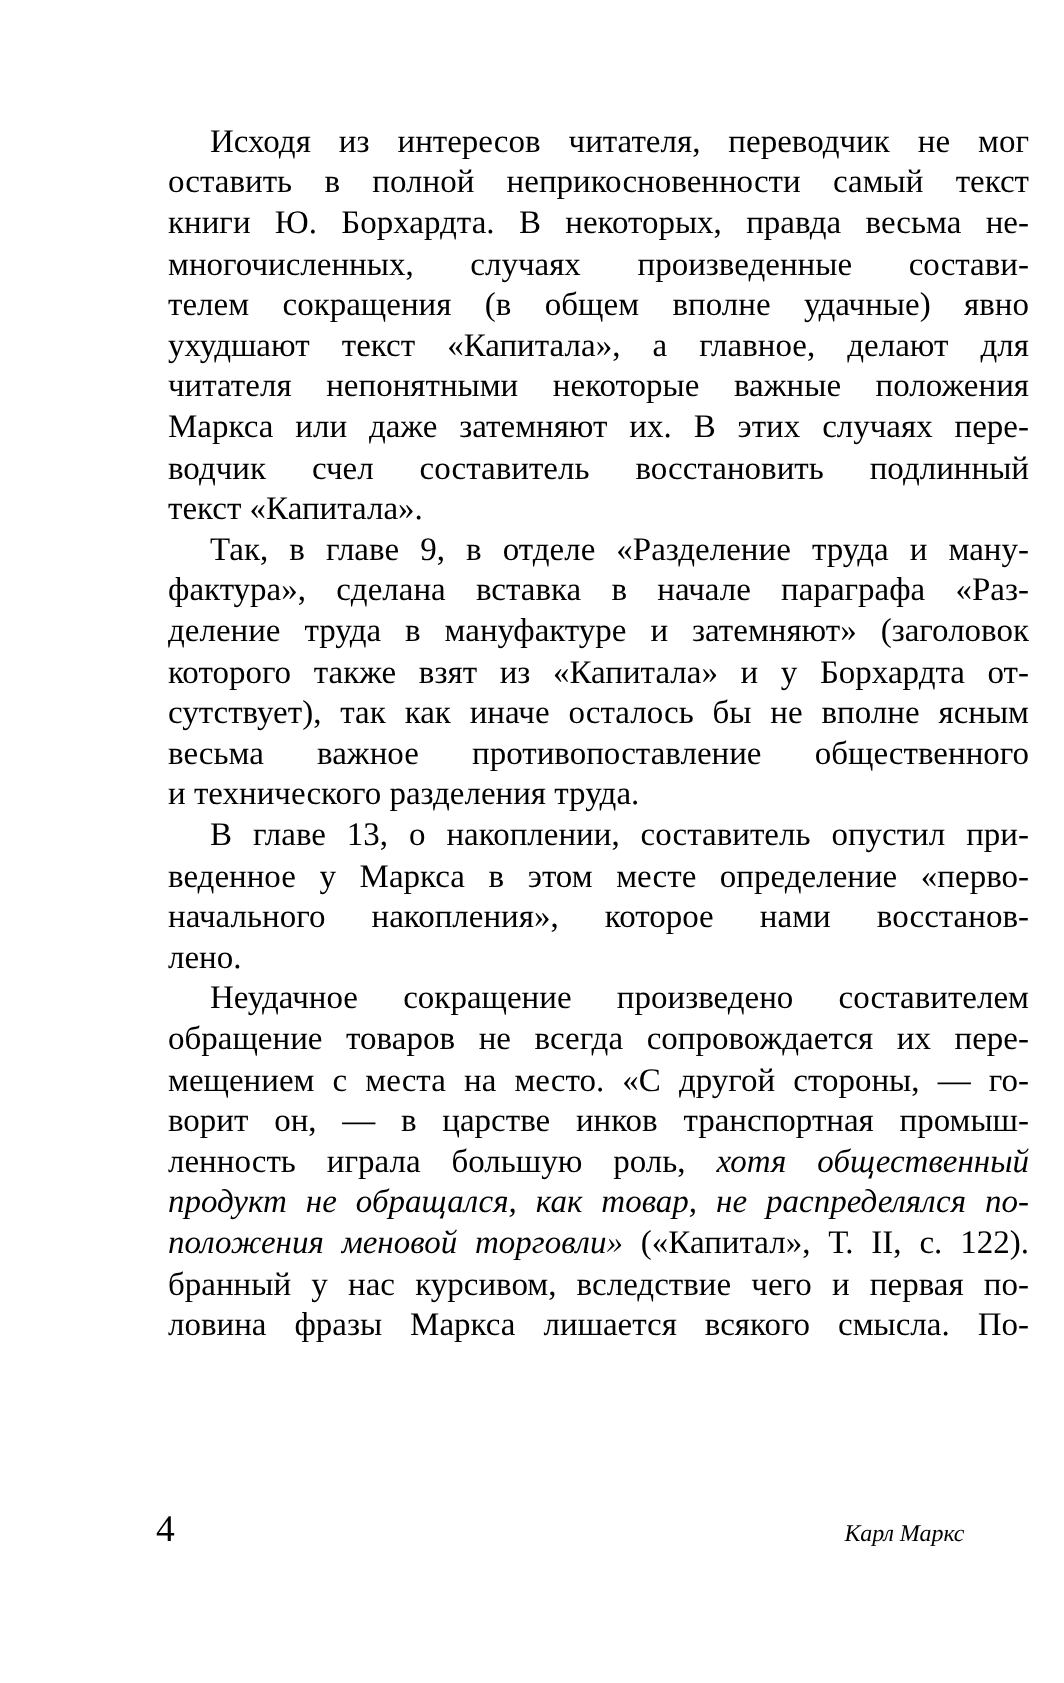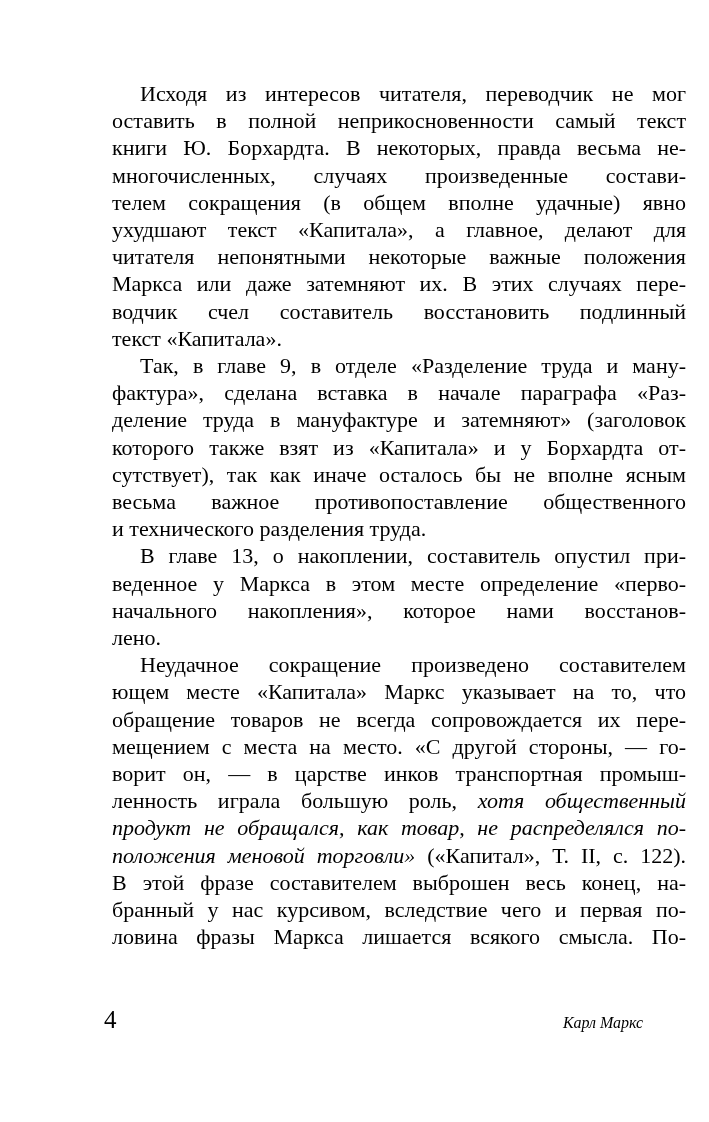--- a/index.html
+++ b/index.html
@@ -91,28 +91,26 @@
 
     <div class="para">
       <div class="line indent"><span>В главе 13, о накоплении, составитель опустил при-</span></div>
       <div class="line"><span>веденное у Маркса в этом месте определение «перво-</span></div>
       <div class="line"><span>начального накопления», которое нами восстанов-</span></div>
       <div class="line flush"><span>лено.</span></div>
     </div>
 
     <div class="para">
       <div class="line indent"><span>Неудачное сокращение произведено составителем</span></div>
-      <div class="line"><span>ющем месте «Капитала» Маркс указывает на то, что</span></div>
       <div class="line"><span>обращение товаров не всегда сопровождается их пере-</span></div>
       <div class="line"><span>мещением с места на место. «С другой стороны, — го-</span></div>
       <div class="line"><span>ворит он, — в царстве инков транспортная промыш-</span></div>
       <div class="line"><span>ленность играла большую роль, </span><em class="italic-seg">хотя общественный</em></div>
       <div class="line"><em class="italic-seg">продукт не обращался, как товар, не распределялся по-</em></div>
       <div class="line"><em class="italic-seg">положения меновой торговли»</em><span> («Капитал», Т. II, с. 122).</span></div>
-      <div class="line"><span>В этой фразе составителем выброшен весь конец, на-</span></div>
       <div class="line"><span>бранный у нас курсивом, вследствие чего и первая по-</span></div>
       <div class="line"><span>ловина фразы Маркса лишается всякого смысла. По-</span></div>
     </div>
 
   </div>
 
   <div class="footer">
     <span class="pagenum">4</span>
     <span class="author">Карл Маркс</span>
   </div>

